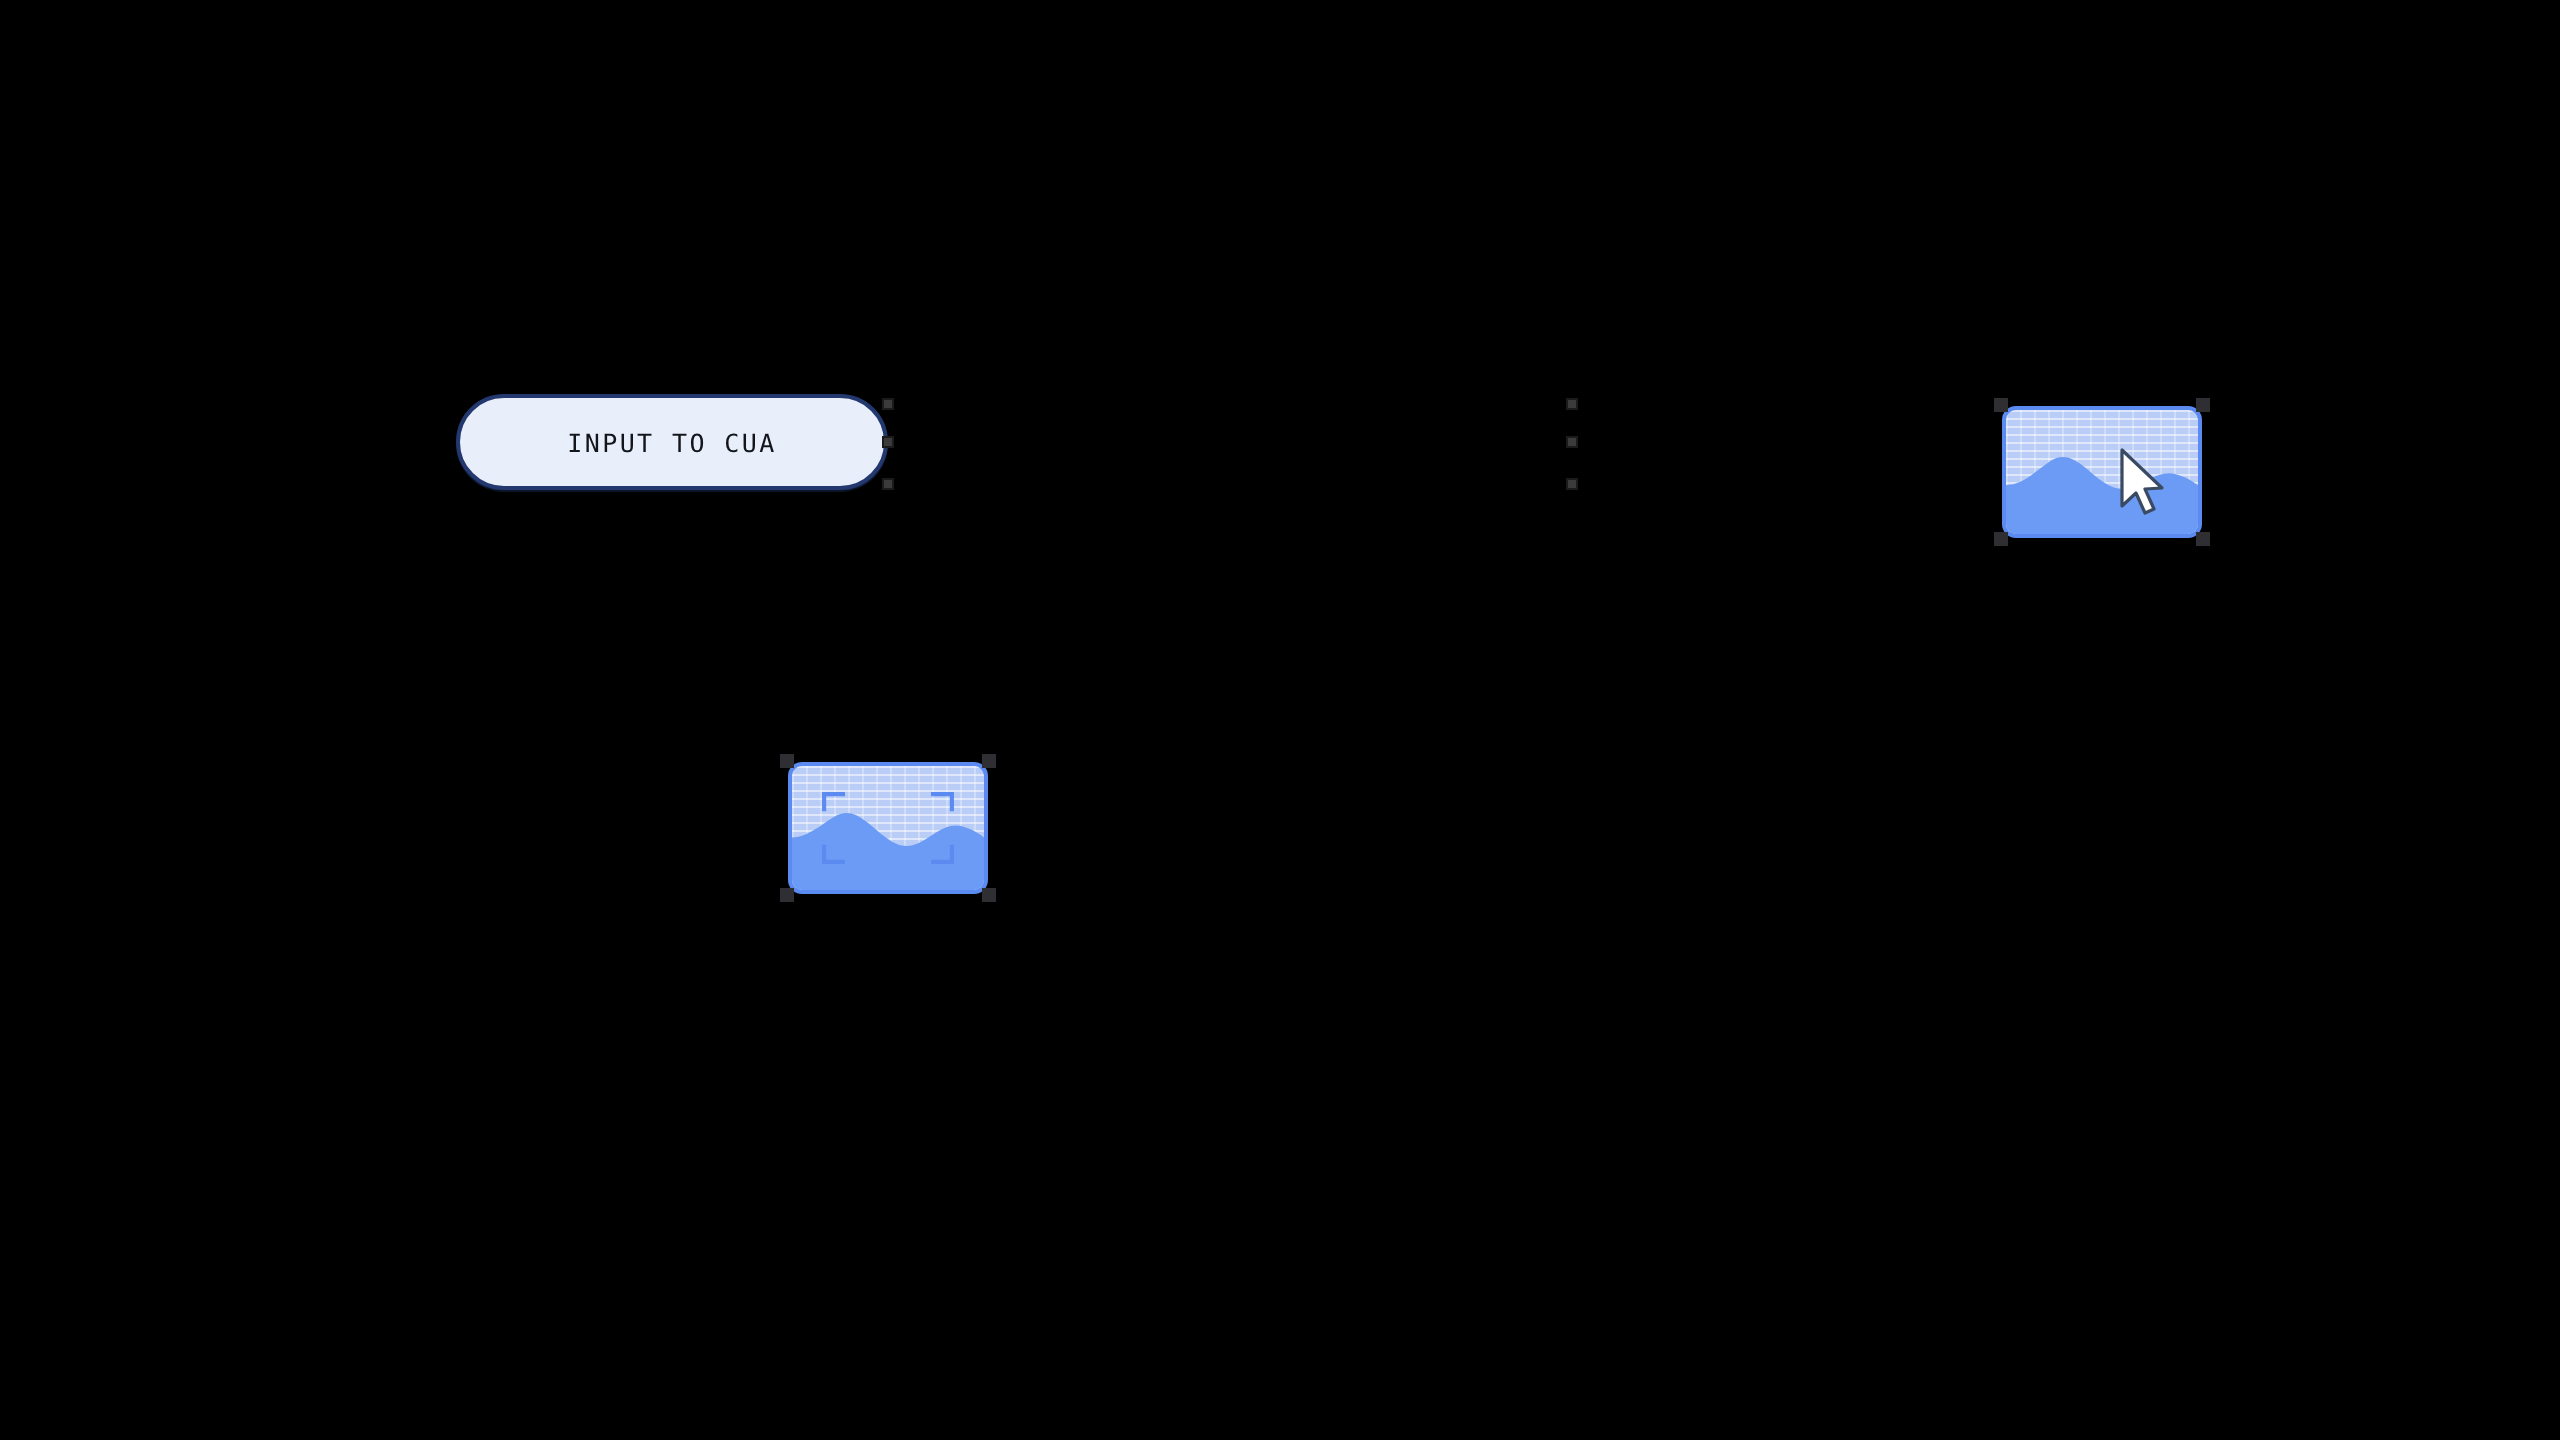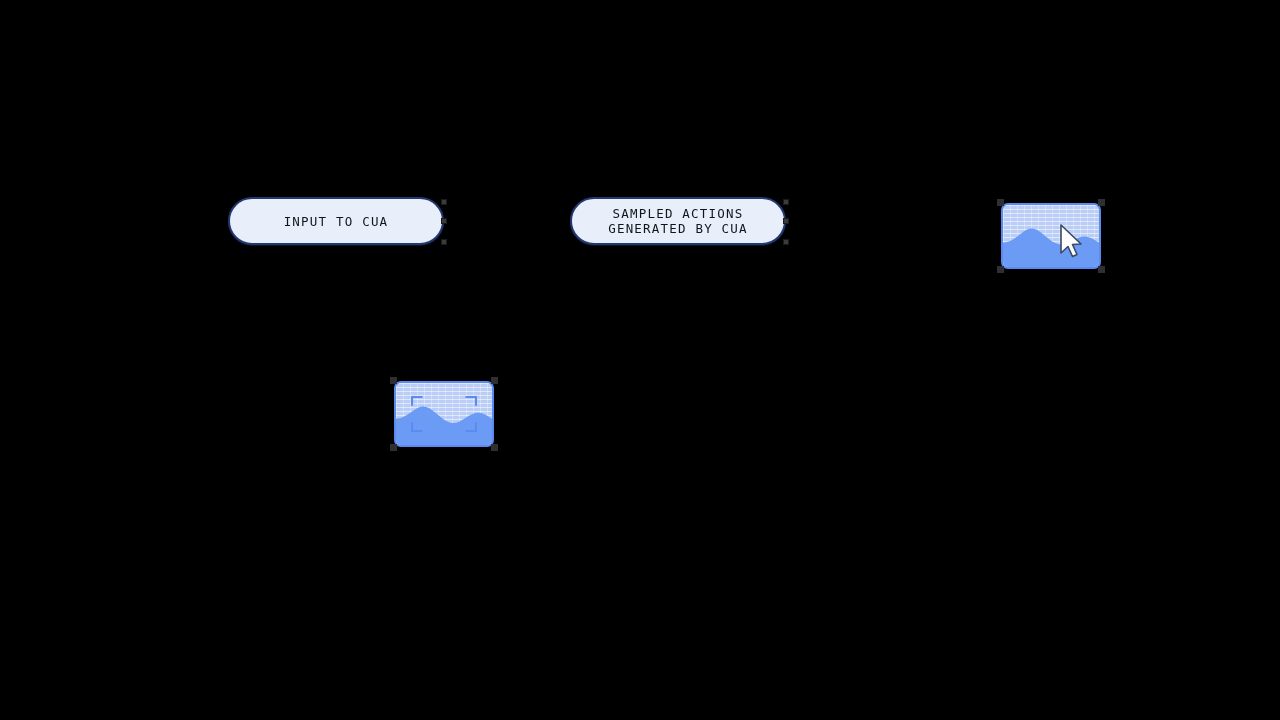--- a/index.html
+++ b/index.html
@@ -152,24 +152,20 @@
 
 <div class="canvas">
 
   <div class="pill" id="pill-input">
     <span>INPUT TO CUA</span>
   </div>
   <div class="handle" style="left:441px; top:199px;"></div>
   <div class="handle" style="left:441px; top:218px;"></div>
   <div class="handle" style="left:441px; top:239px;"></div>
 
-  <div class="pill" id="pill-actions">
-    <span>SAMPLED ACTIONS
-GENERATED BY CUA</span>
-  </div>
   <div class="handle" style="left:783px; top:199px;"></div>
   <div class="handle" style="left:783px; top:218px;"></div>
   <div class="handle" style="left:783px; top:239px;"></div>
 
   <div class="thumb" id="thumb-right">
     <div class="frame">
       <div class="texture"></div>
       <svg class="wave" viewBox="0 0 100 66" preserveAspectRatio="none">
         <path d="M0,40 C8,40 14,34 22,28 C30,22 36,26 44,33 C52,40 58,44 66,41 C74,38 80,32 88,34 C94,35.5 97,38 100,40 L100,66 L0,66 Z" fill="#6b9bf5"></path>
       </svg>

